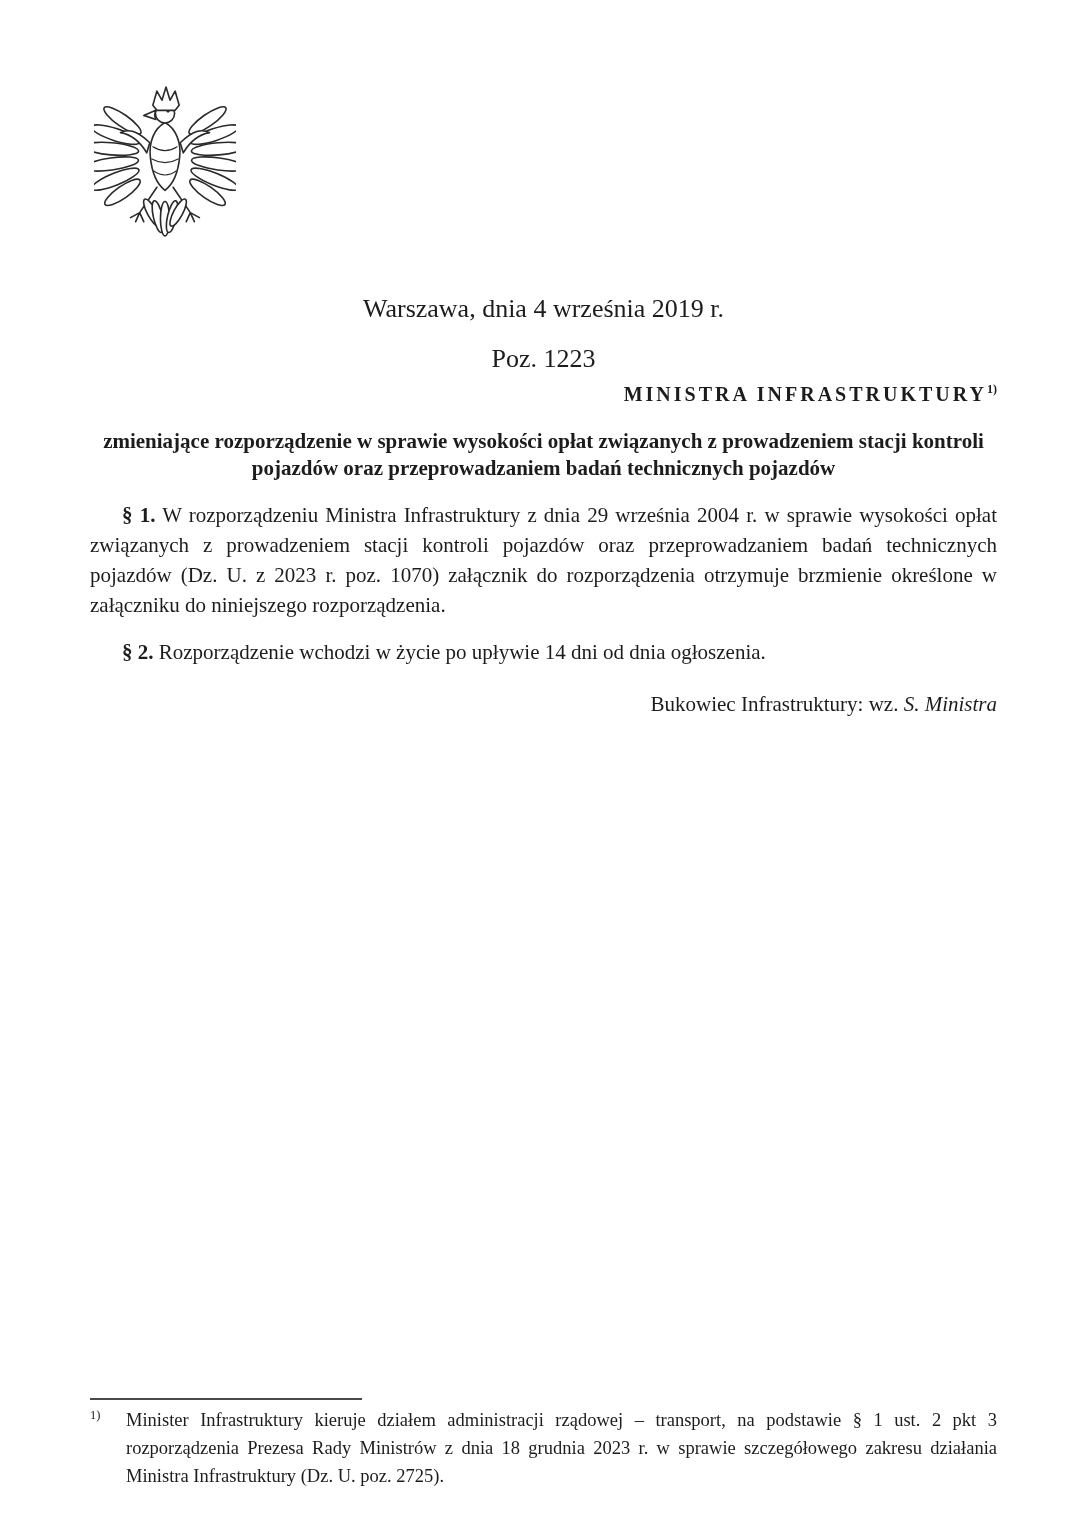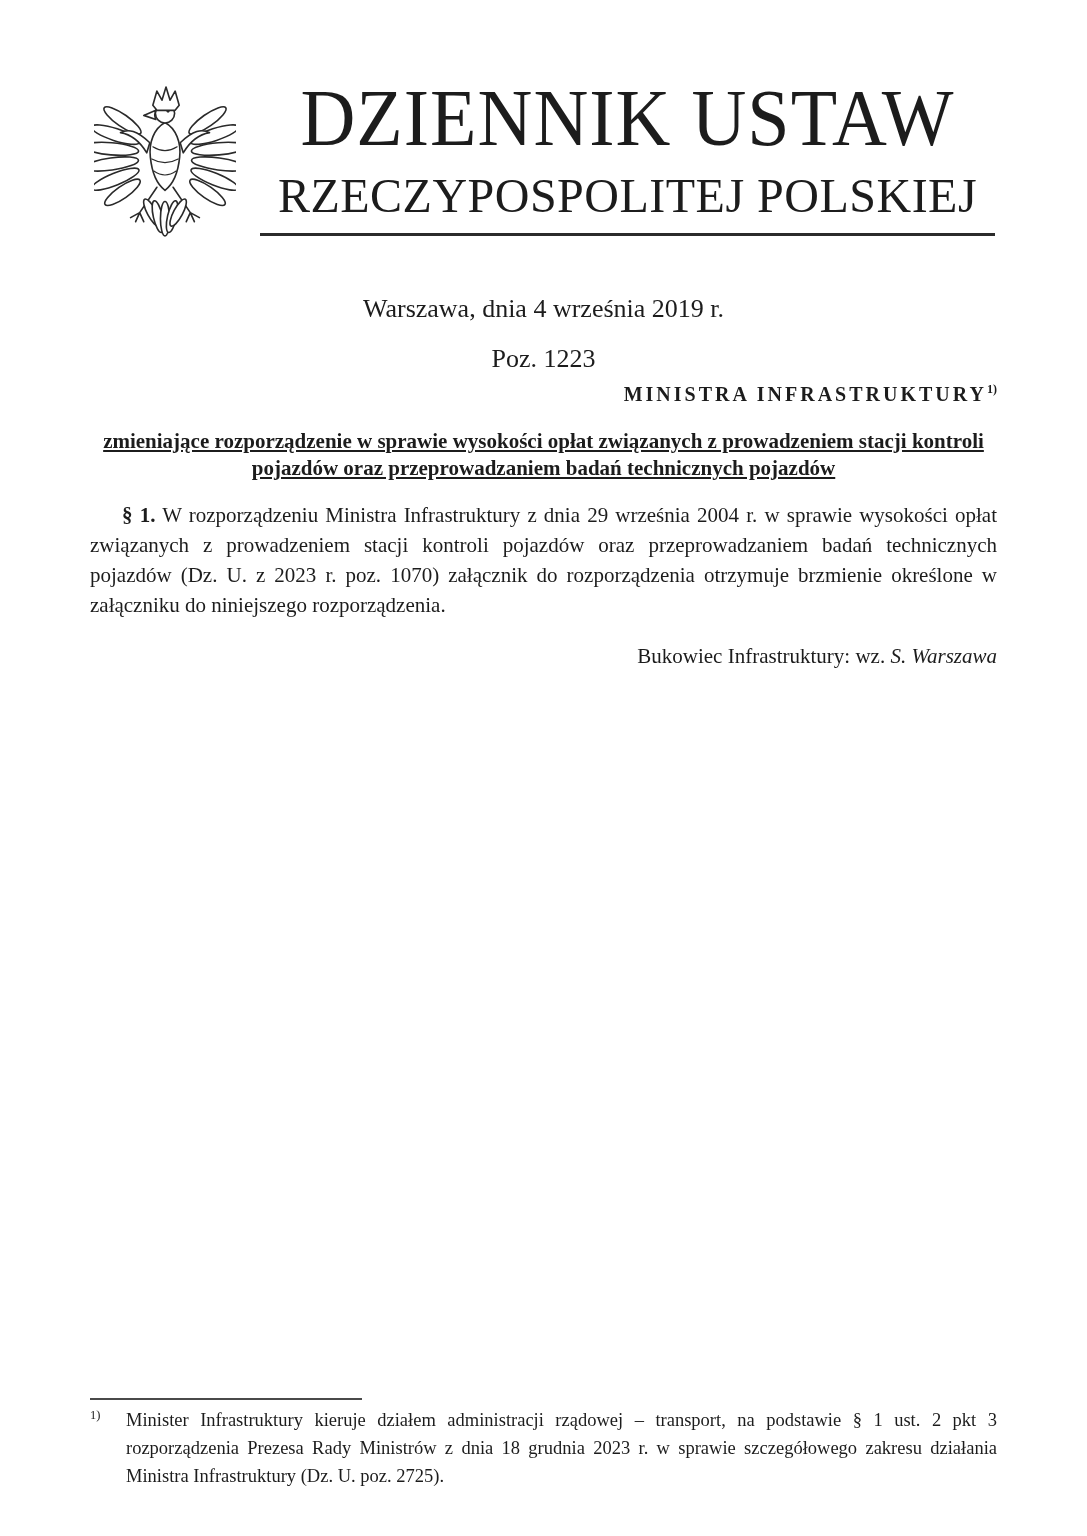--- a/index.html
+++ b/index.html
@@ -38,21 +38,21 @@
     letter-spacing:3px; margin-top:40px;
   }
   .act-issuer {
     text-align:right; font-size:20px; font-weight:bold;
     letter-spacing:3px; margin-top:8px;
   }
   .act-issuer sup { font-size:12px; letter-spacing:0; }
   .act-date { text-align:center; font-size:21px; margin-top:20px; }
   .act-subject {
     text-align:center; font-size:21px; font-weight:bold;
-    line-height:1.32; margin:22px auto 0 auto; max-width:905px;text-decoration:underline;
+    line-height:1.32; margin:22px auto 0 auto; max-width:905px;
   }
   .para {
     font-size:21px; line-height:1.42; text-align:justify;
     text-indent:32px; margin:18px 0 0 0;
   }
   .para b { font-weight:bold; }
   .signature { text-align:right; font-size:21px; margin-top:24px; }
   .signature i { font-style:italic; }
   .footnote { position:absolute; left:90px; right:90px; top:1398px; }
   .fn-rule { width:272px; height:2px; background:#4a4a4a; }
@@ -103,39 +103,35 @@
           <path d="M58 62 C66 67 74 67 82 62 M57 74 C66 79 74 79 83 74 M59 86 C66 91 74 91 81 86" fill="none" stroke-width="1.1"></path>
 
           <circle cx="70" cy="29" r="9.5"></circle>
           <path d="M61 26 L49 31 L61 35 C59.5 32 59.5 29 61 26 Z"></path>
           <circle cx="73" cy="27" r="1.4" fill="#2a2a2a" stroke="none"></circle>
 
           <path d="M58 21 L62 7 L67 16 L71 3 L75 16 L80 7 L84 21 L80 26 L62 26 Z"></path>
         </g>
       </svg>
     </div>
-    <div class="masthead-text">
-      <div class="mast-line1">DZIENNIK USTAW</div>
-      <div class="mast-line2">RZECZYPOSPOLITEJ POLSKIEJ</div>
-      <div class="mast-rule"></div>
-    </div>
   </header>
 
   <div class="place-date">Warszawa, dnia 4 września 2019 r.</div>
   <div class="poz">Poz. 1223</div>
 
   <div class="content">
     <div class="act-issuer"><span>MINISTRA INFRASTRUKTURY</span><sup>1)</sup></div>
     <div class="act-subject">zmieniające rozporządzenie w sprawie wysokości opłat związanych z prowadzeniem stacji kontroli pojazdów oraz przeprowadzaniem badań technicznych pojazdów</div>
 
 
     <p class="para"><b>§ 1.</b> <span>W rozporządzeniu Ministra Infrastruktury z dnia 29 września 2004 r. w sprawie wysokości opłat związanych z prowadzeniem stacji kontroli pojazdów oraz przeprowadzaniem badań technicznych pojazdów (Dz. U. z 2023 r. poz. 1070) załącznik do rozporządzenia otrzymuje brzmienie określone w załączniku do niniejszego rozporządzenia.</span></p>
 
+    <p class="para"><b>§ 2.</b> <span>Rozporządzenie wchodzi w życie po upływie 14 dni od dnia ogłoszenia.</span></p>
 
-    <div class="signature"><span>Bukowiec Infrastruktury: wz.</span> <i>S. Warszawa</i></div>
+    <div class="signature"><span>Bukowiec Infrastruktury: wz.</span> <i>S. Ministra</i></div>
   </div>
 
   <div class="footnote">
     <div class="fn-rule"></div>
     <div class="fn-row">
       <span class="fn-marker">1)</span>
       <div class="fn-text">Minister Infrastruktury kieruje działem administracji rządowej – transport, na podstawie § 1 ust. 2 pkt 3 rozporządzenia Prezesa Rady Ministrów z dnia 18 grudnia 2023 r. w sprawie szczegółowego zakresu działania Ministra Infrastruktury (Dz. U. poz. 2725).</div>
     </div>
   </div>
 

